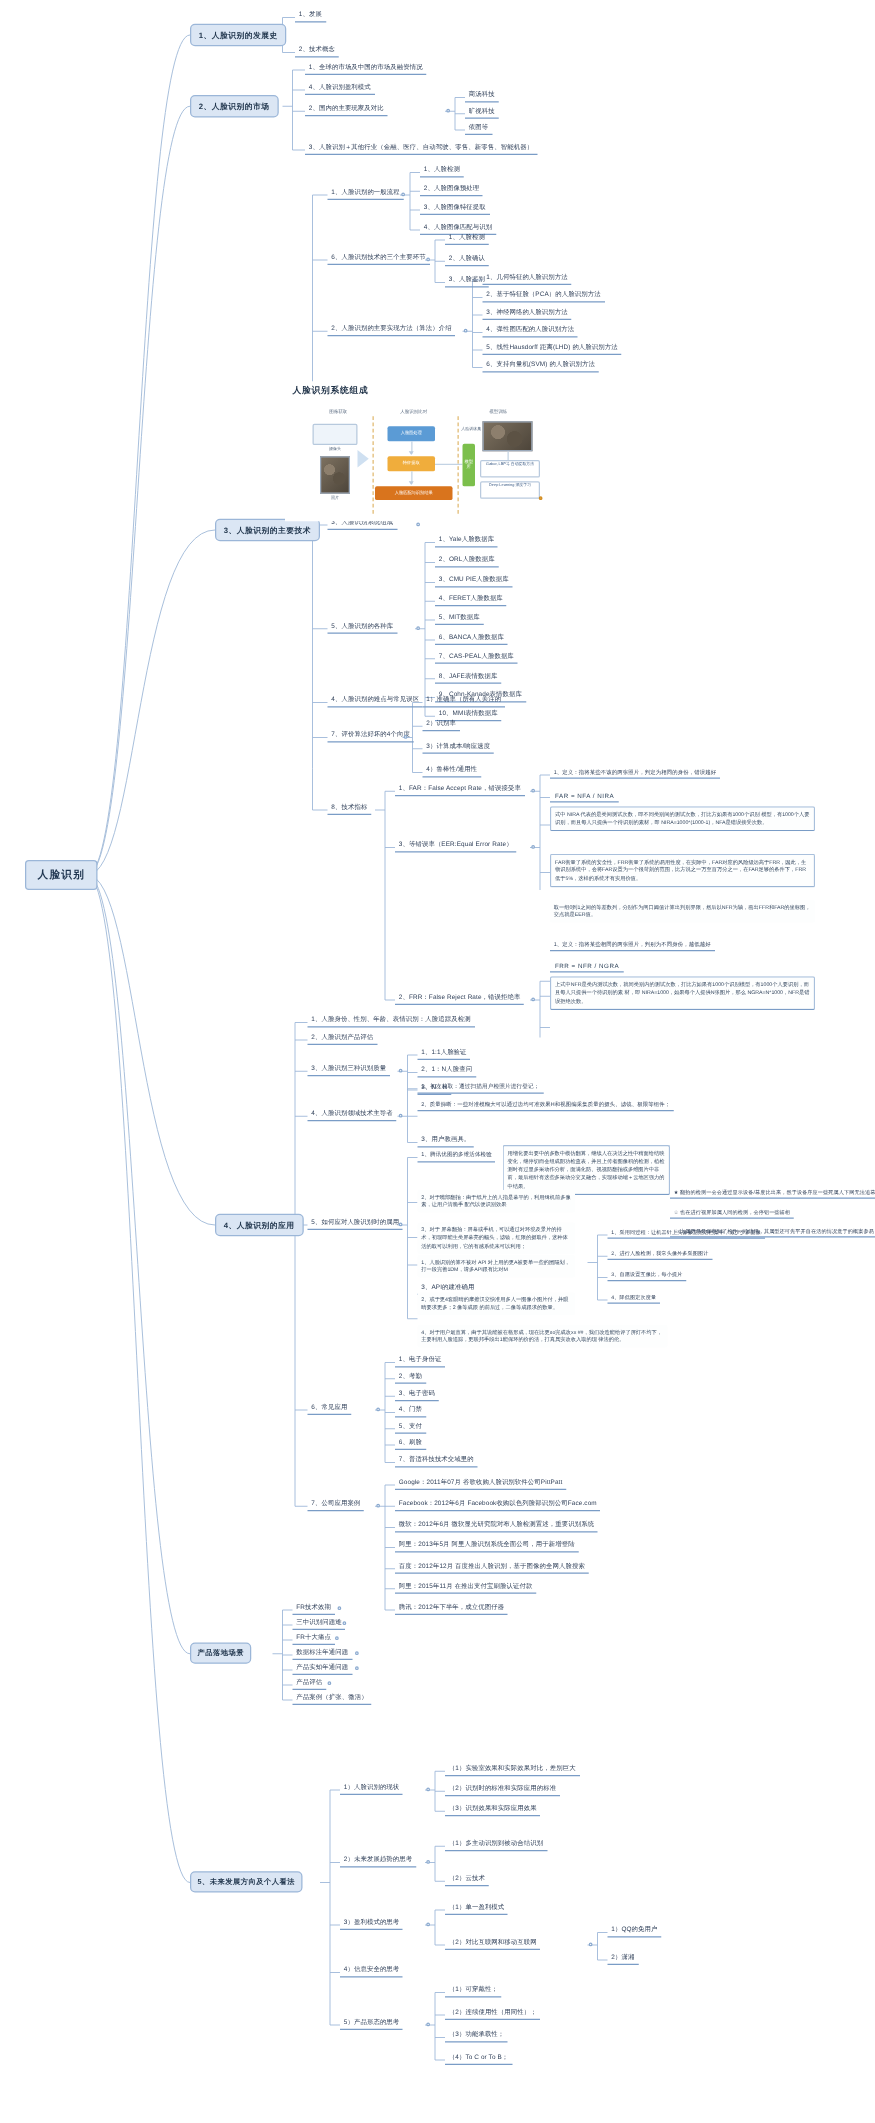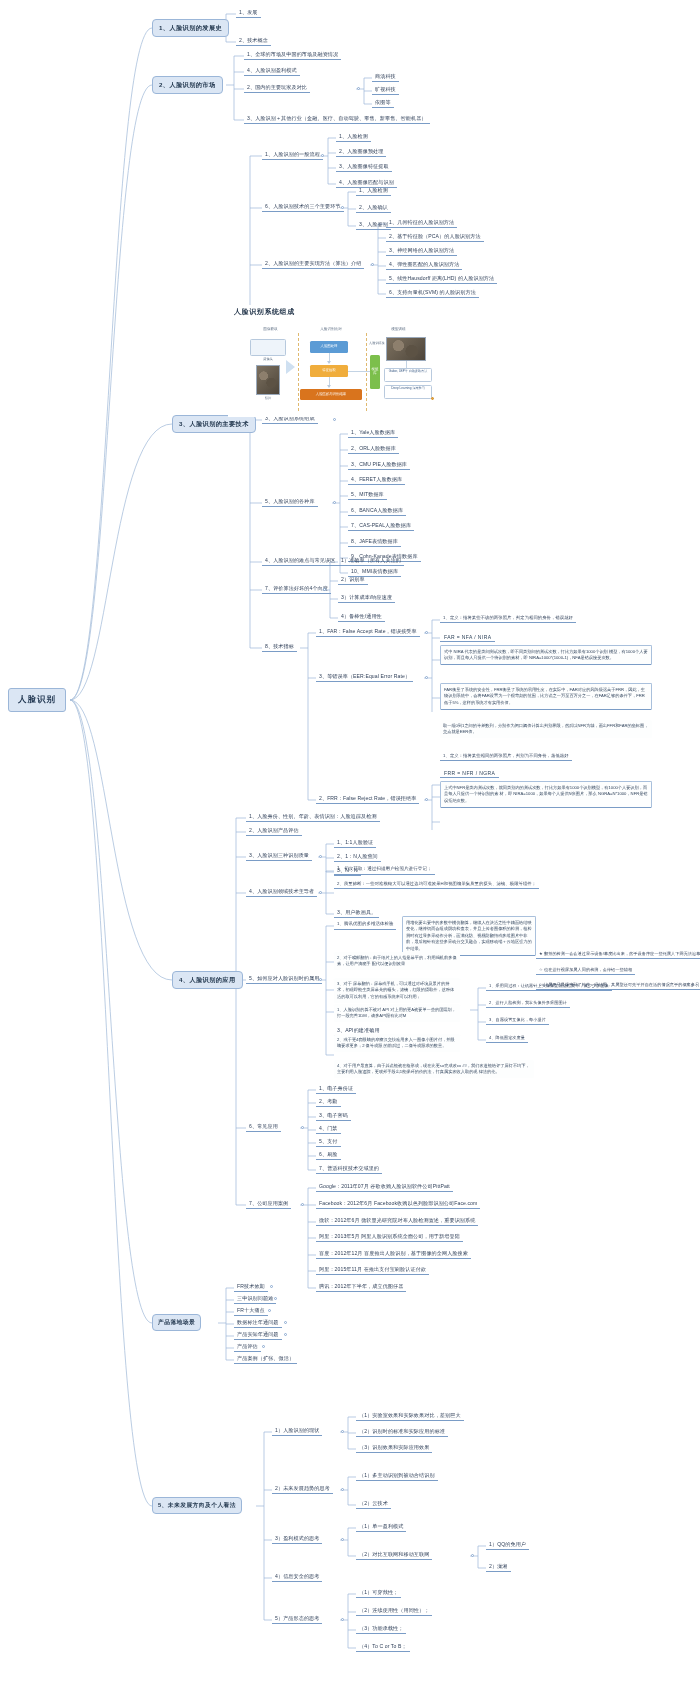--- a/index.html
+++ b/index.html
@@ -362,21 +362,21 @@
 
       <path d="M340,1620 L348,1620"></path>
       <path d="M348,1594 L348,1648"></path>
       <path d="M348,1594 L356,1594"></path>
         <path d="M348,1612 L356,1612"></path>
       <path d="M348,1630 L356,1630"></path>
         <path d="M348,1648 L356,1648"></path>
     </g>
   </svg>
 
-  <div class="root" style="left:8px; top:688px;text-align:right;">人脸识别</div>
+  <div class="root" style="left:20px; top:688px;text-align:right;">人脸识别</div>
 
   <div class="lvl1" style="left:152px; top:19px;">1、人脸识别的发展史</div>
   <div class="node" style="left:236px; top:8px;">1、发展</div>
   <div class="node" style="left:236px; top:36px;">2、技术概念</div>
 
   <div class="lvl1" style="left:152px; top:76px;">2、人脸识别的市场</div>
   <div class="node" style="left:244px; top:50px;">1、全球的市场及中国的市场及融资情况</div>
   <div class="node" style="left:244px; top:66px;">4、人脸识别盈利模式</div>
   <div class="node" style="left:244px; top:83px;">2、国内的主要玩家及对比</div>
   <div class="dot" style="left:357px; top:87px;"></div>

